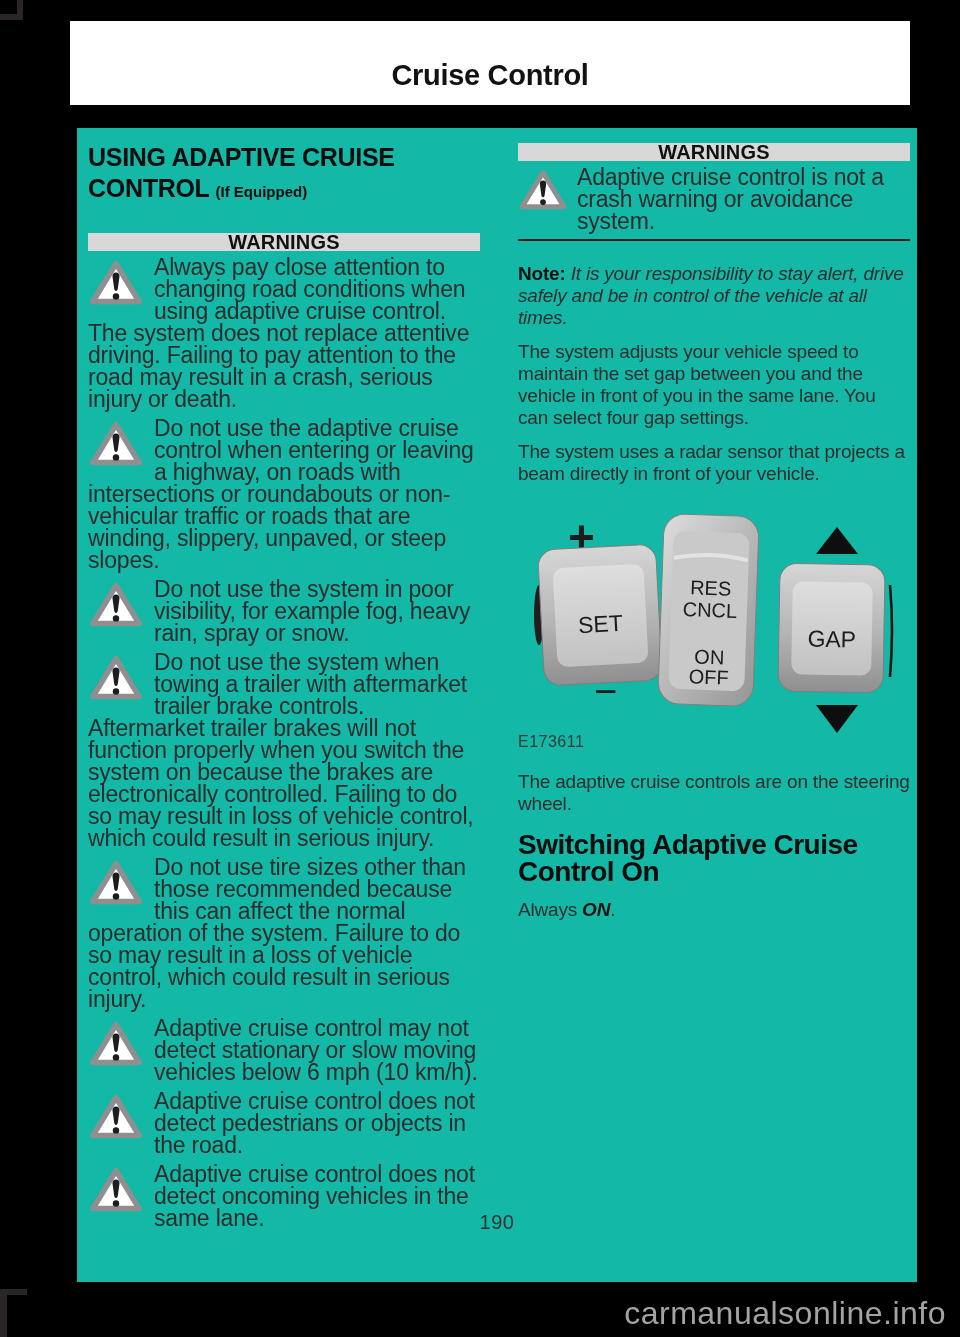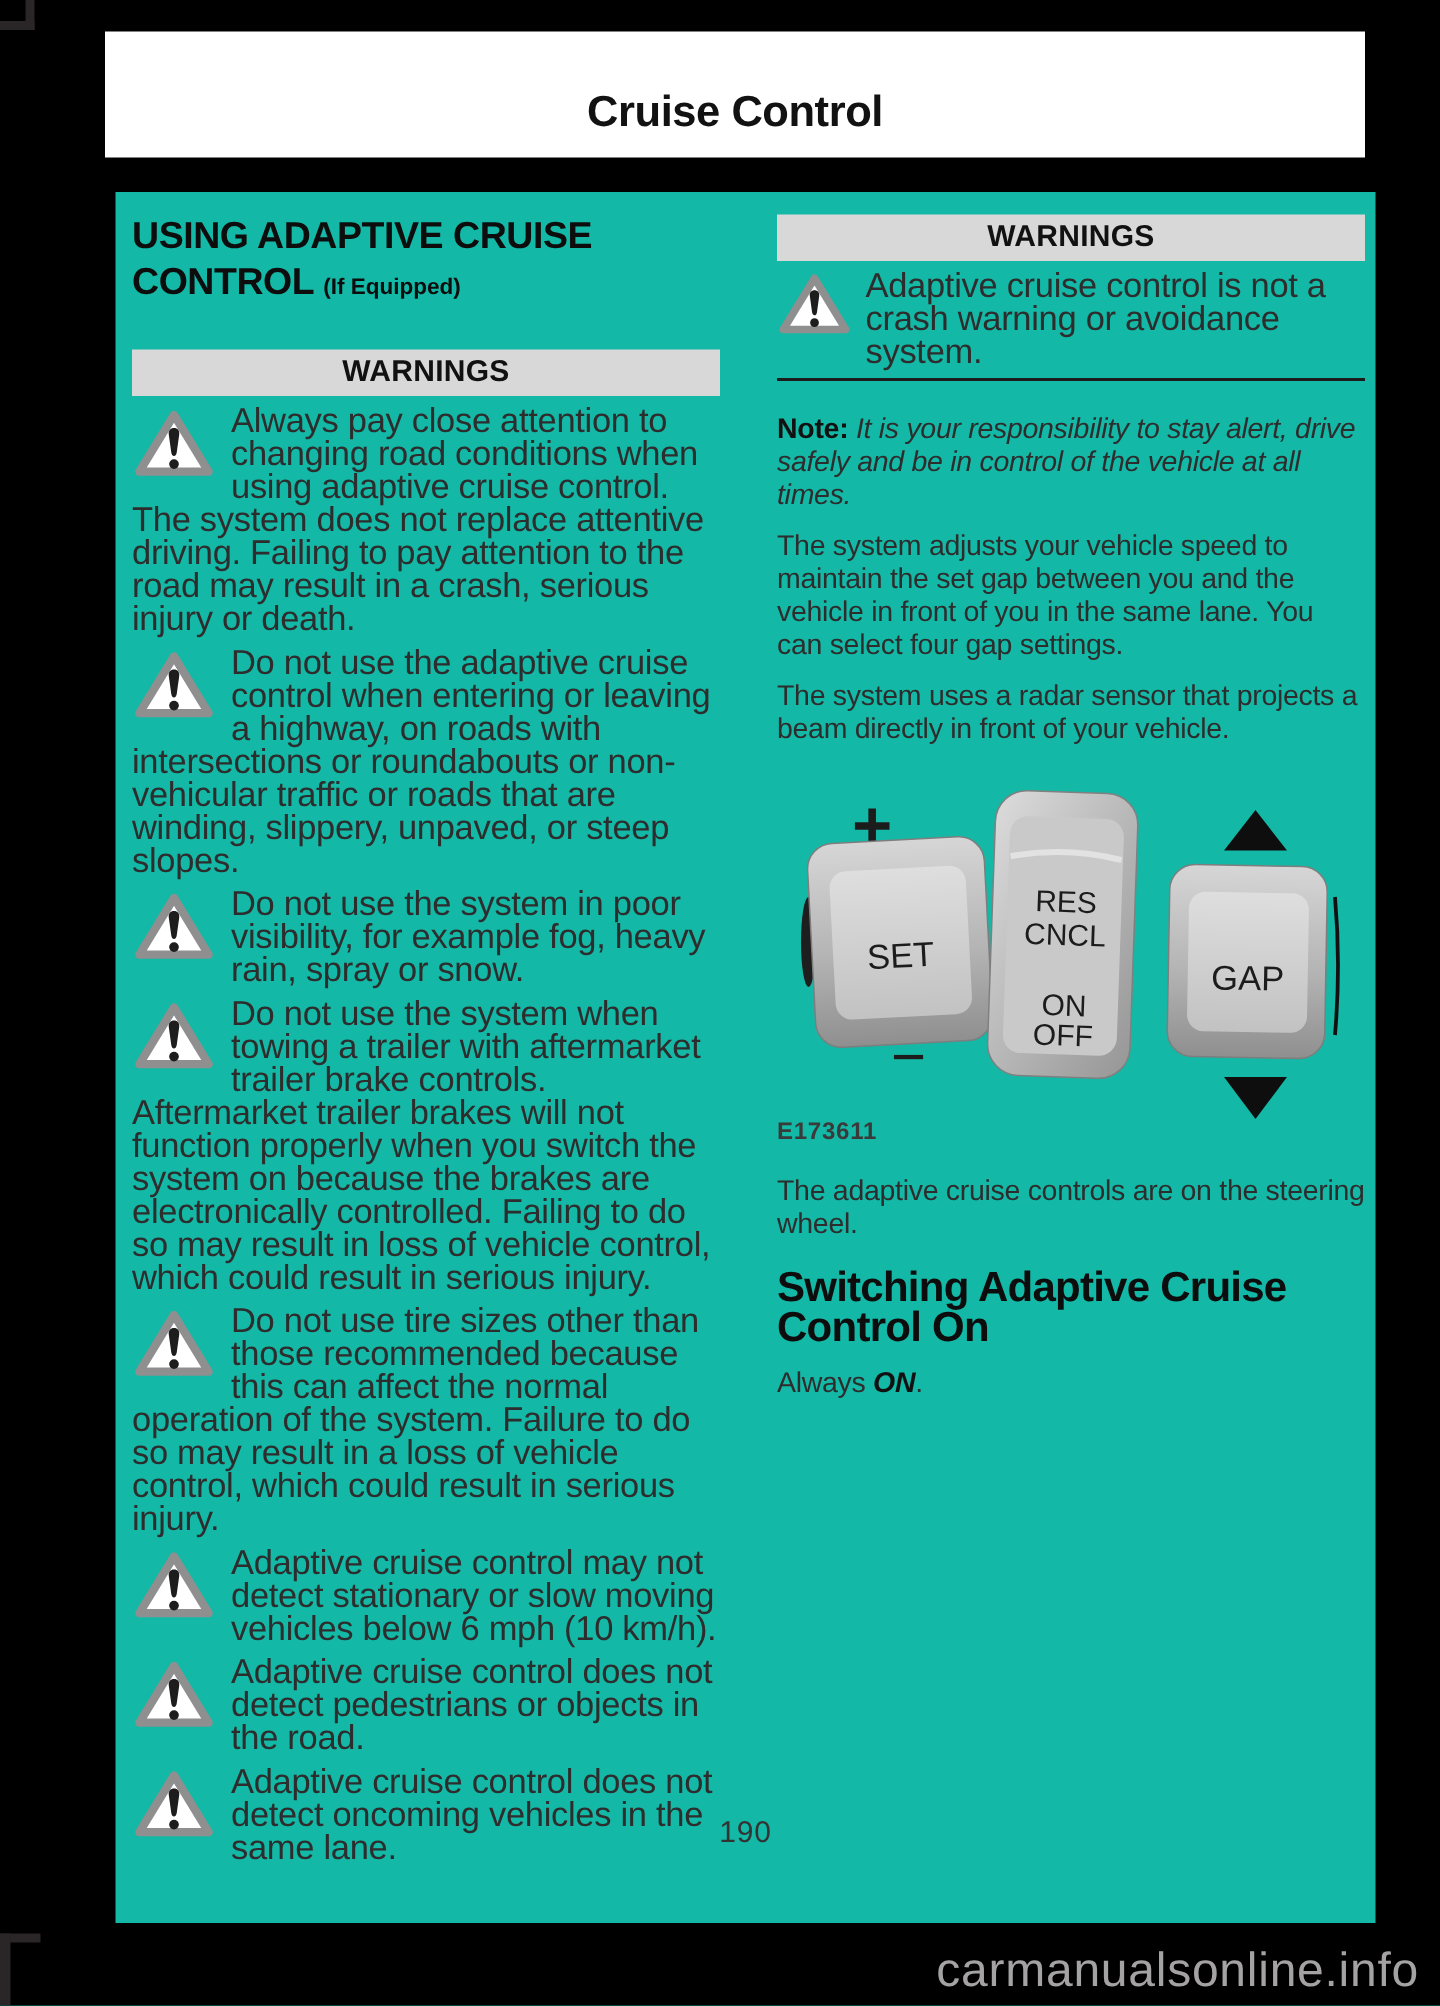--- a/index.html
+++ b/index.html
@@ -42,21 +42,21 @@
   .col-left{left:11px;}
   .col-right{left:441px;}
 
   h1{
     margin:14px 0 0 0;font-size:25px;line-height:31px;font-weight:bold;
     color:#0d0d0d;letter-spacing:-0.3px;
   }
   h1 .if-equipped{font-size:15px;letter-spacing:0;margin-left:6px;}
 
   .warnings-bar{
-    margin-top:26px;height:31px;background:#d8d8d8;
+    margin-top:26px;height:18px;background:#d8d8d8;
     display:flex;align-items:center;justify-content:center;
     font-size:20px;font-weight:bold;color:#111;letter-spacing:0.2px;
   }
   .col-right .warnings-bar{margin-top:15px;}
 
   .warning{
     margin-top:5px;margin-bottom:7px;
     font-size:23px;line-height:22px;color:#2d2d2d;letter-spacing:-0.2px;
     overflow:visible;
   }
@@ -72,21 +72,21 @@
 
   p{font-size:19px;line-height:22px;color:#2d2d2d;letter-spacing:-0.2px;margin:0;}
   .note{margin-top:22px;}
   .note .note-label{font-weight:bold;font-style:normal;color:#111;}
   .note .note-text{font-style:italic;}
   .para{margin-top:12px;}
 
   .figure{margin-top:22px;position:relative;}
   .figure svg{display:block;}
   .fig-caption{
-    margin-top:-6px;font-size:16px;color:#3a3a3a;letter-spacing:0.5px;font-weight:bold;
+    margin-top:-6px;font-size:16px;color:#3a3a3a;letter-spacing:0.5px;
   }
   .after-figure{margin-top:20px;}
 
   h2{
     margin:16px 0 0 0;font-size:28px;line-height:27px;font-weight:bold;
     color:#0d0d0d;letter-spacing:-0.5px;
   }
   .press-line{margin-top:14px;}
   .press-on{font-weight:bold;font-style:italic;color:#111;}
 

